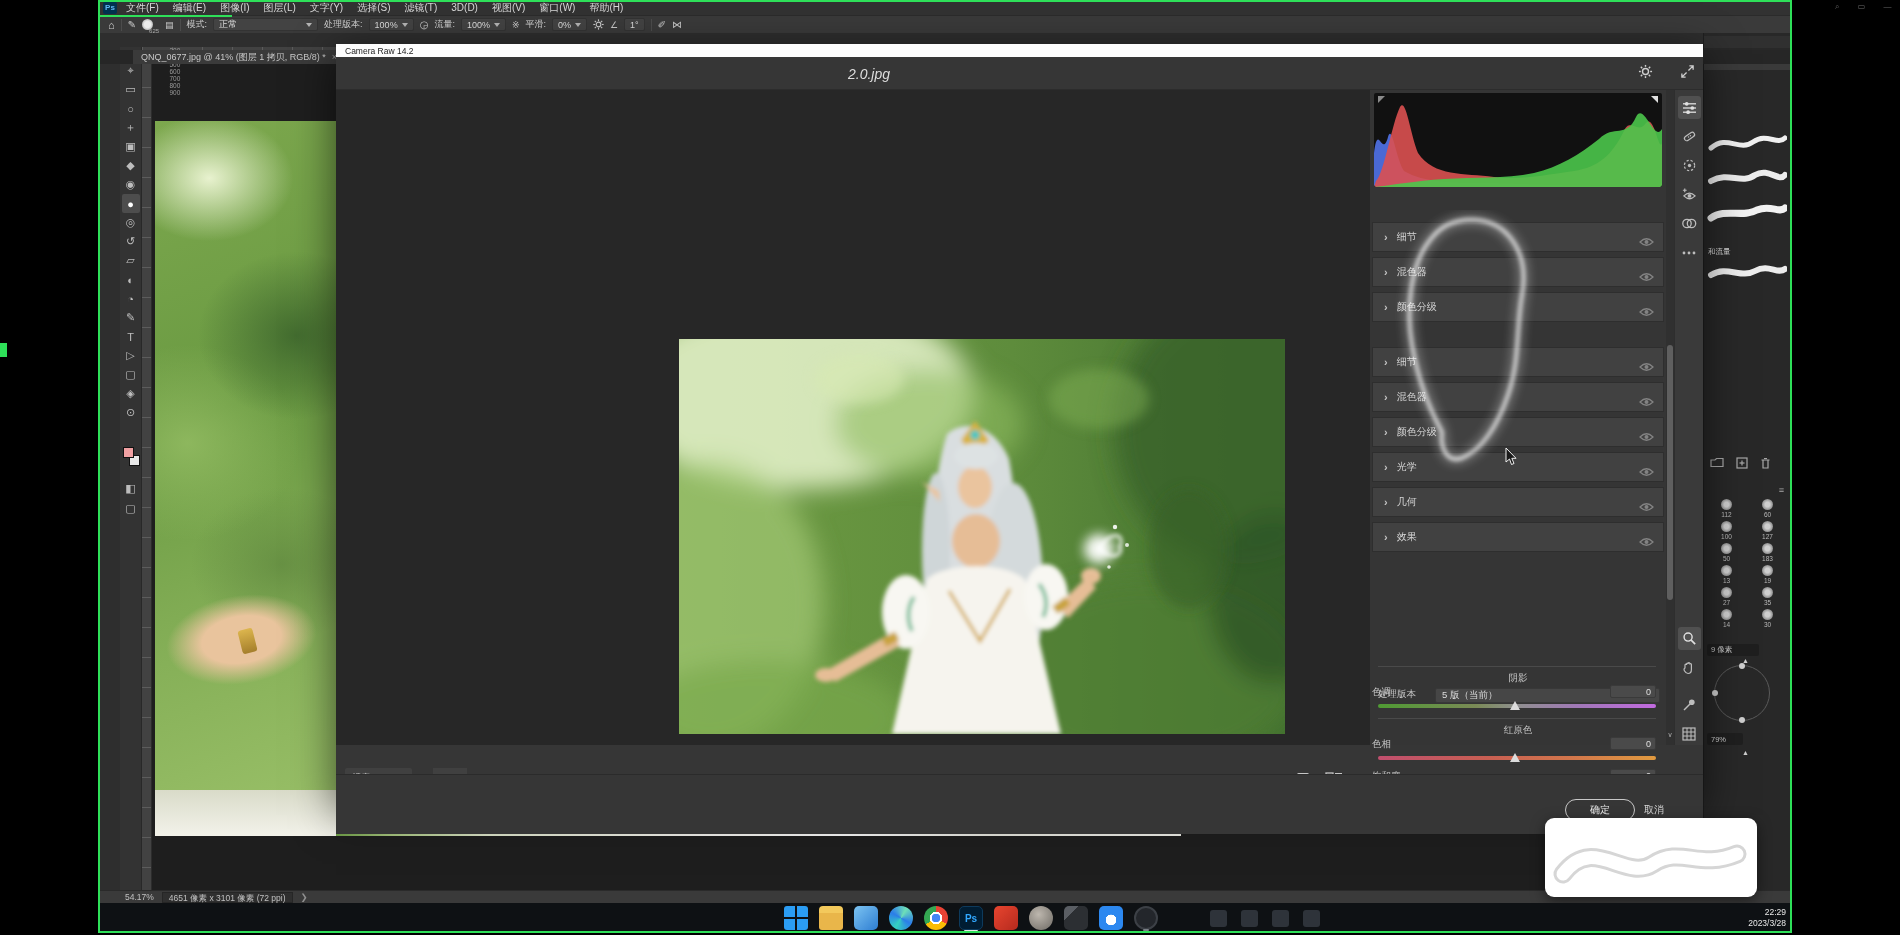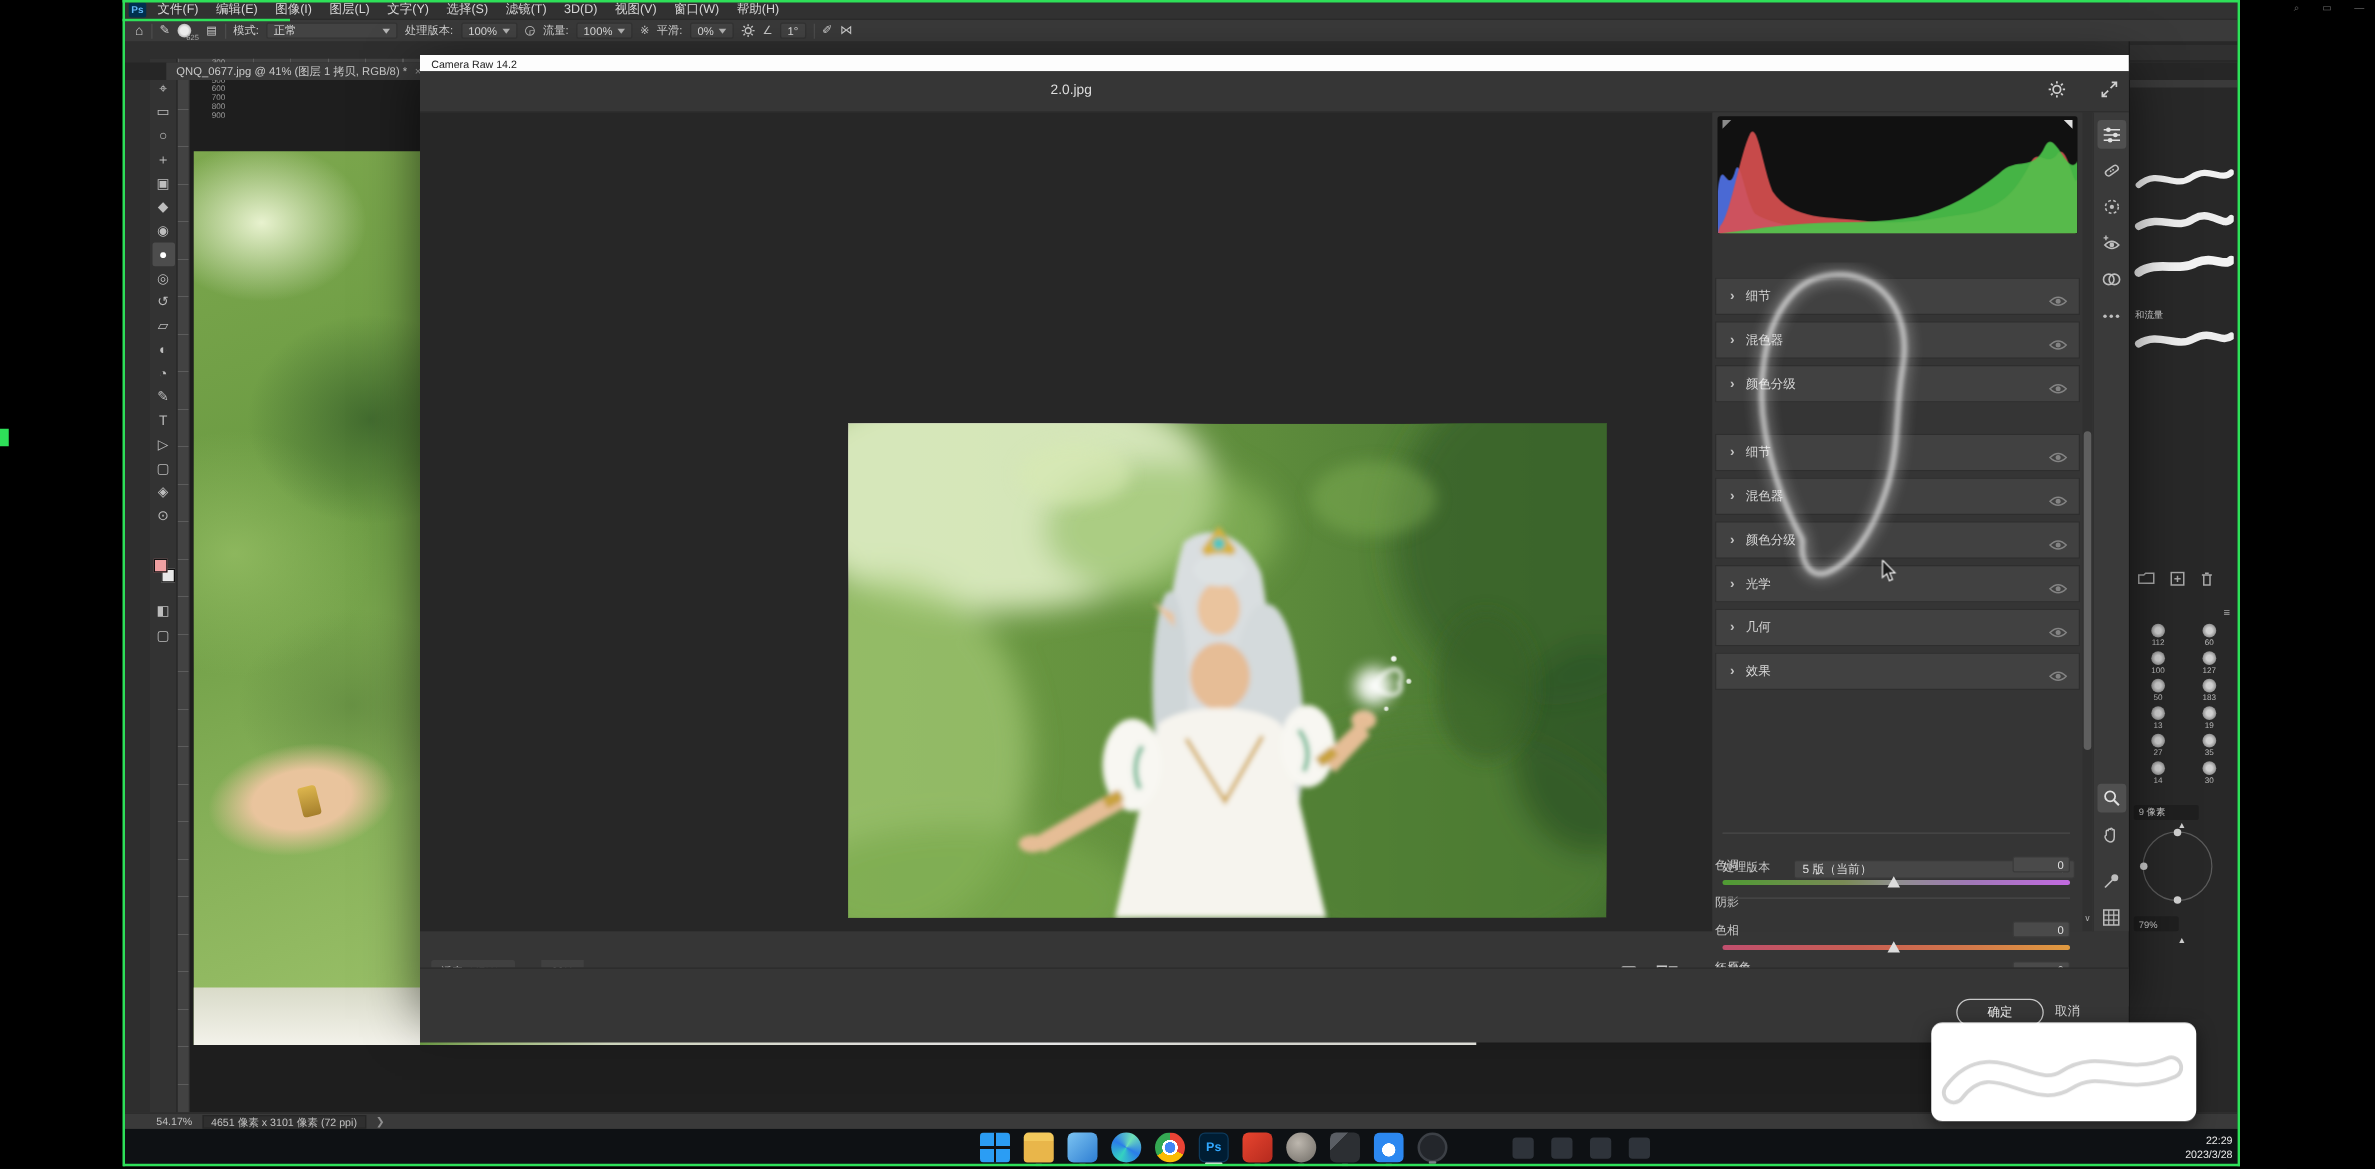--- a/index.html
+++ b/index.html
@@ -70,21 +70,21 @@
   .dock-sizebox { position:absolute; left:3px; top:611px; width:52px; height:12px; background:#1f1f1f; color:#cfcfcf; font-size:7.5px; display:flex; align-items:center; padding-left:4px; border-radius:2px; }
   .dock-tri { position:absolute; color:#cfcfcf; font-size:7px; }
   .dock-circle { position:absolute; left:10px; top:632px; width:56px; height:56px; border:1px solid #5a5a5a; border-radius:50%; }
   .dock-circle i { position:absolute; width:6px; height:6px; border-radius:50%; background:#cfcfcf; }
   .dock-pct { position:absolute; left:3px; top:700px; width:36px; height:12px; background:#1f1f1f; color:#cfcfcf; font-size:7.5px; display:flex; align-items:center; padding-left:4px; border-radius:2px; }
 
   
   .crdlg { left:236px; top:44px; width:1367px; height:761px; background:#363636; z-index:30; box-shadow:0 10px 40px rgba(0,0,0,.6); }
   .cr-title { position:absolute; left:0; top:0; width:100%; height:13px; background:#fdfdfd; color:#1c1c1c; font-size:8.5px; display:flex; align-items:center; padding-left:9px; }
   .cr-header { position:absolute; left:0; top:13px; width:100%; height:33px; background:#363636; border-bottom:1px solid #2c2c2c; }
-  .cr-filename { position:absolute; left:4px; top:9px; width:1034px; text-align:center; color:#dedede; font-size:11px; }
+  .cr-filename { position:absolute; left:16px; top:9px; width:1034px; text-align:center; color:#dedede; font-size:14px;font-style:italic; }
   .cr-preview { position:absolute; left:0; top:46px; width:1034px; height:655px; background:#272727; }
   .cr-panel { position:absolute; left:1034px; top:46px; width:296px; height:655px; background:#353535; }
   .cr-scroll { position:absolute; left:1330px; top:46px; width:8px; height:655px; background:#303030; }
   .cr-scroll .thumb { position:absolute; left:1px; top:255px; width:6px; height:255px; background:#5f5f5f; border-radius:3px; }
   .cr-scroll .sarr { position:absolute; left:0; bottom:6px; width:8px; text-align:center; color:#aaa; font-size:7px; }
   .cr-toolcol { position:absolute; left:1338px; top:46px; width:29px; height:655px; background:#3a3a3a; border-left:1px solid #2e2e2e; display:flex; flex-direction:column; align-items:center; }
   .crt { width:23px; height:23px; display:flex; align-items:center; justify-content:center; border-radius:3px; margin-top:6px; }
   .crt.active { background:#505050; }
   .cr-bottom { position:absolute; left:0; top:730px; width:100%; height:60px; background:#363636; border-top:1px solid #2b2b2b; }
   .btn-ok { position:absolute; left:1229px; top:24px; width:70px; height:22px; border:1px solid #c8c8c8; border-radius:12px; color:#ececec; font-size:10px; display:flex; align-items:center; justify-content:center; background:transparent; }
@@ -100,21 +100,21 @@
   .cr-row { height:30px; margin-bottom:5px; background:#414141; border:1px solid #2e2e2e; display:flex; align-items:center; position:relative; }
   .chev { color:#c4c4c4; font-size:11px; font-weight:bold; margin:0 9px 0 11px; }
   .chev.down { display:inline-block; transform:rotate(90deg); }
   .cr-row-label { color:#d6d6d6; font-size:10px; }
   .eye { position:absolute; right:9px; top:10px; opacity:.55; }
   .eye.on { opacity:1; }
   .calib { position:absolute; left:2px; top:546px; width:292px; color:#c8c8c8; font-size:9.5px; }
   .proc-row { position:absolute; left:6px; top:4px; display:flex; gap:19px; width:282px;margin-top:48px; }
   .proc-dd { flex:1; background:#464646; border:1px solid #383838; border-radius:2px; height:15px; display:flex; align-items:center; padding:0 6px; color:#ddd; justify-content:space-between; }
   .cal-div { position:absolute; left:6px; width:278px; height:1px; background:#4a4a4a; }
-  .grp { position:absolute; width:100%; text-align:left; color:#c2c2c2;margin-top:44px; }
+  .grp { position:absolute; width:100%; text-align:center; color:#c2c2c2; }
   .slider-label { position:absolute; left:0; }
   .valbox { position:absolute; right:8px; width:46px; height:13px; background:#4a4a4a; border:1px solid #3a3a3a; border-radius:2px; color:#e0e0e0; font-size:9px; text-align:right; padding-right:4px; line-height:12px; }
   .track { position:absolute; left:6px; width:278px; height:4px; border-radius:2px; }
   .thumb-tri { position:absolute; top:-3px; width:0; height:0; border-left:5px solid transparent; border-right:5px solid transparent; border-bottom:9px solid #dcdcdc; }
   .tr-tint { background:linear-gradient(90deg,#4f9b33,#7a8a56 35%,#8f8f8f 50%,#a178b8 72%,#c26ae0 100%); }
   .tr-hue { background:linear-gradient(90deg,#c14f6e,#c95f52 40%,#d3774b 70%,#e09a3f 100%); }
   .tr-sat { background:linear-gradient(90deg,#8d8d8d,#a86a62 50%,#c23b34 100%); }
 
   
   .ring { left:1270px; top:210px; z-index:40; pointer-events:none; }

